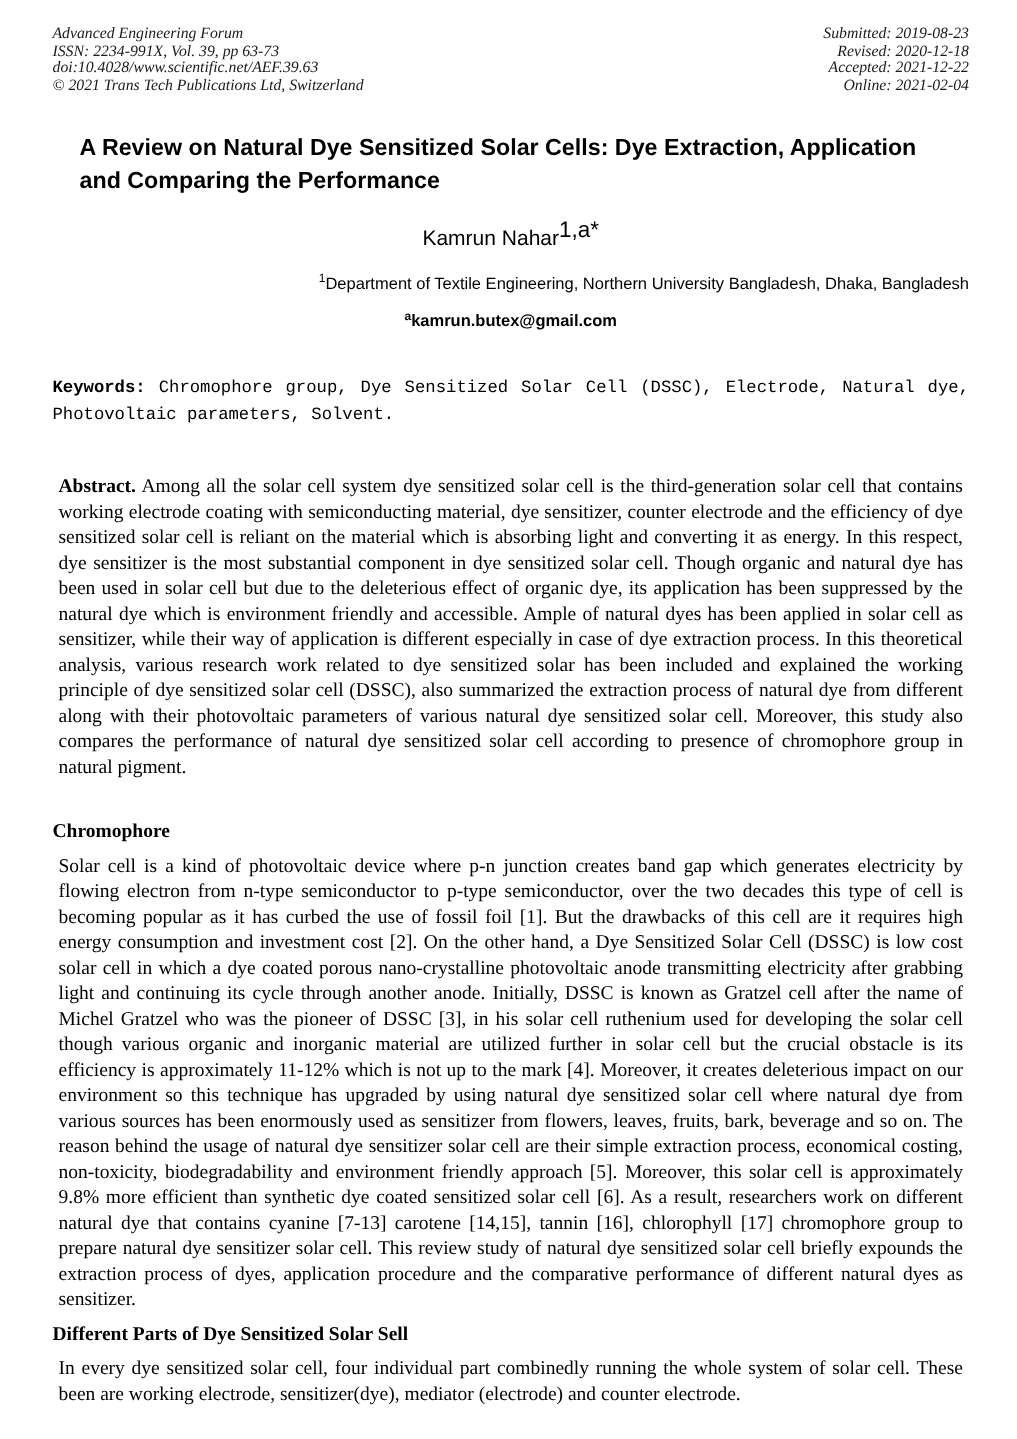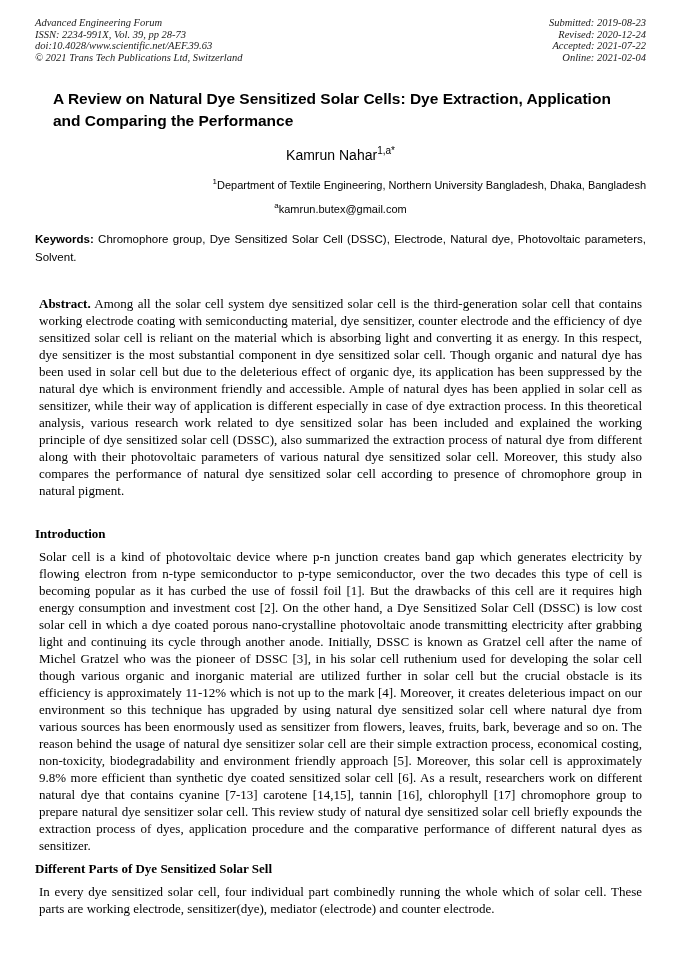--- a/index.html
+++ b/index.html
@@ -33,41 +33,42 @@
     line-height: 22px;
     text-align: left;
     margin: 25px 18px 0 18px;
   }
   .author {
     font-family: "Liberation Sans", sans-serif;
     font-size: 14px;
     text-align: center;
     margin-top: 13px;
   }
-  .author sup { font-size: 10px; }
+  .author sup { font-size: 15px; }
   .affiliation {
     font-family: "Liberation Sans", sans-serif;
     font-size: 11px;
     text-align: right;
     margin-top: 14px;
   }
   .affiliation sup, .email sup { font-size: 8px; }
   .email {
     font-family: "Liberation Sans", sans-serif;
     font-size: 11px;
     text-align: center;
     margin-top: 11px;
+    font-weight: bold;
   }
   
   .keywords {
-    font-family: Liberation Sans, sans-serif;
+    font-family: Liberation Mono, monospace;
     font-size: 11.5px;
     line-height: 18px;
     text-align: justify;
-    margin: 15px 0 0 0;
+    margin: 29px 0 0 0;
   }
   .keywords b { font-weight: bold; }
   
   .abstract, .body-par {
     font-family: "Liberation Serif", serif;
     font-size: 13px;
     line-height: 17px;
     text-align: justify;
     margin: 4px;
   }
@@ -83,43 +84,43 @@
   .section-heading.tight { margin: 6px 0 6px 0; }
 </style>
 </head>
 <body>
 
 <div class="page">
 
   <div class="hdr">
     <div class="hdr-left">
       <div>Advanced Engineering Forum</div>
-      <div>ISSN: 2234-991X, Vol. 39, pp 28-73</div>
+      <div>ISSN: 2234-991X, Vol. 39, pp 63-73</div>
       <div>doi:10.4028/www.scientific.net/AEF.39.63</div>
       <div>© 2021 Trans Tech Publications Ltd, Switzerland</div>
     </div>
     <div class="hdr-right">
       <div>Submitted: 2019-08-23</div>
-      <div>Revised: 2020-12-24</div>
-      <div>Accepted: 2021-07-22</div>
+      <div>Revised: 2020-12-18</div>
+      <div>Accepted: 2021-12-22</div>
       <div>Online: 2021-02-04</div>
     </div>
   </div>
 
   <h1 class="title">A Review on Natural Dye Sensitized Solar Cells: Dye Extraction, Application and Comparing the Performance</h1>
 
   <div class="author"><span>Kamrun Nahar</span><sup>1,a*</sup></div>
 
   <div class="affiliation"><sup>1</sup><span>Department of Textile Engineering, Northern University Bangladesh, Dhaka, Bangladesh</span></div>
 
   <div class="email"><sup>a</sup><span>kamrun.butex@gmail.com</span></div>
 
   <p class="keywords"><b>Keywords:</b> <span>Chromophore group, Dye Sensitized Solar Cell (DSSC), Electrode, Natural dye, Photovoltaic parameters, Solvent.</span></p>
 
   <p class="abstract"><b>Abstract.</b> <span>Among all the solar cell system dye sensitized solar cell is the third-generation solar cell that contains working electrode coating with semiconducting material, dye sensitizer, counter electrode and the efficiency of dye sensitized solar cell is reliant on the material which is absorbing light and converting it as energy. In this respect, dye sensitizer is the most substantial component in dye sensitized solar cell. Though organic and natural dye has been used in solar cell but due to the deleterious effect of organic dye, its application has been suppressed by the natural dye which is environment friendly and accessible. Ample of natural dyes has been applied in solar cell as sensitizer, while their way of application is different especially in case of dye extraction process. In this theoretical analysis, various research work related to dye sensitized solar has been included and explained the working principle of dye sensitized solar cell (DSSC), also summarized the extraction process of natural dye from different along with their photovoltaic parameters of various natural dye sensitized solar cell. Moreover, this study also compares the performance of natural dye sensitized solar cell according to presence of chromophore group in natural pigment.</span></p>
 
-  <h2 class="section-heading">Introduction</h2>
+  <h2 class="section-heading">Chromophore</h2>
   <p class="body-par">Solar cell is a kind of photovoltaic device where p-n junction creates band gap which generates electricity by flowing electron from n-type semiconductor to p-type semiconductor, over the two decades this type of cell is becoming popular as it has curbed the use of fossil foil [1]. But the drawbacks of this cell are it requires high energy consumption and investment cost [2]. On the other hand, a Dye Sensitized Solar Cell (DSSC) is low cost solar cell in which a dye coated porous nano-crystalline photovoltaic anode transmitting electricity after grabbing light and continuing its cycle through another anode. Initially, DSSC is known as Gratzel cell after the name of Michel Gratzel who was the pioneer of DSSC [3], in his solar cell ruthenium used for developing the solar cell though various organic and inorganic material are utilized further in solar cell but the crucial obstacle is its efficiency is approximately 11-12% which is not up to the mark [4]. Moreover, it creates deleterious impact on our environment so this technique has upgraded by using natural dye sensitized solar cell where natural dye from various sources has been enormously used as sensitizer from flowers, leaves, fruits, bark, beverage and so on. The reason behind the usage of natural dye sensitizer solar cell are their simple extraction process, economical costing, non-toxicity, biodegradability and environment friendly approach [5]. Moreover, this solar cell is approximately 9.8% more efficient than synthetic dye coated sensitized solar cell [6]. As a result, researchers work on different natural dye that contains cyanine [7-13] carotene [14,15], tannin [16], chlorophyll [17] chromophore group to prepare natural dye sensitizer solar cell. This review study of natural dye sensitized solar cell briefly expounds the extraction process of dyes, application procedure and the comparative performance of different natural dyes as sensitizer.</p>
 
   <h2 class="section-heading tight">Different Parts of Dye Sensitized Solar Sell</h2>
-  <p class="body-par">In every dye sensitized solar cell, four individual part combinedly running the whole which of solar cell. These parts are working electrode, sensitizer(dye), mediator (electrode) and counter electrode.</p>
+  <p class="body-par">In every dye sensitized solar cell, four individual part combinedly running the whole system of solar cell. These been are working electrode, sensitizer(dye), mediator (electrode) and counter electrode.</p>
 
 </div>
 
 </body></html>

